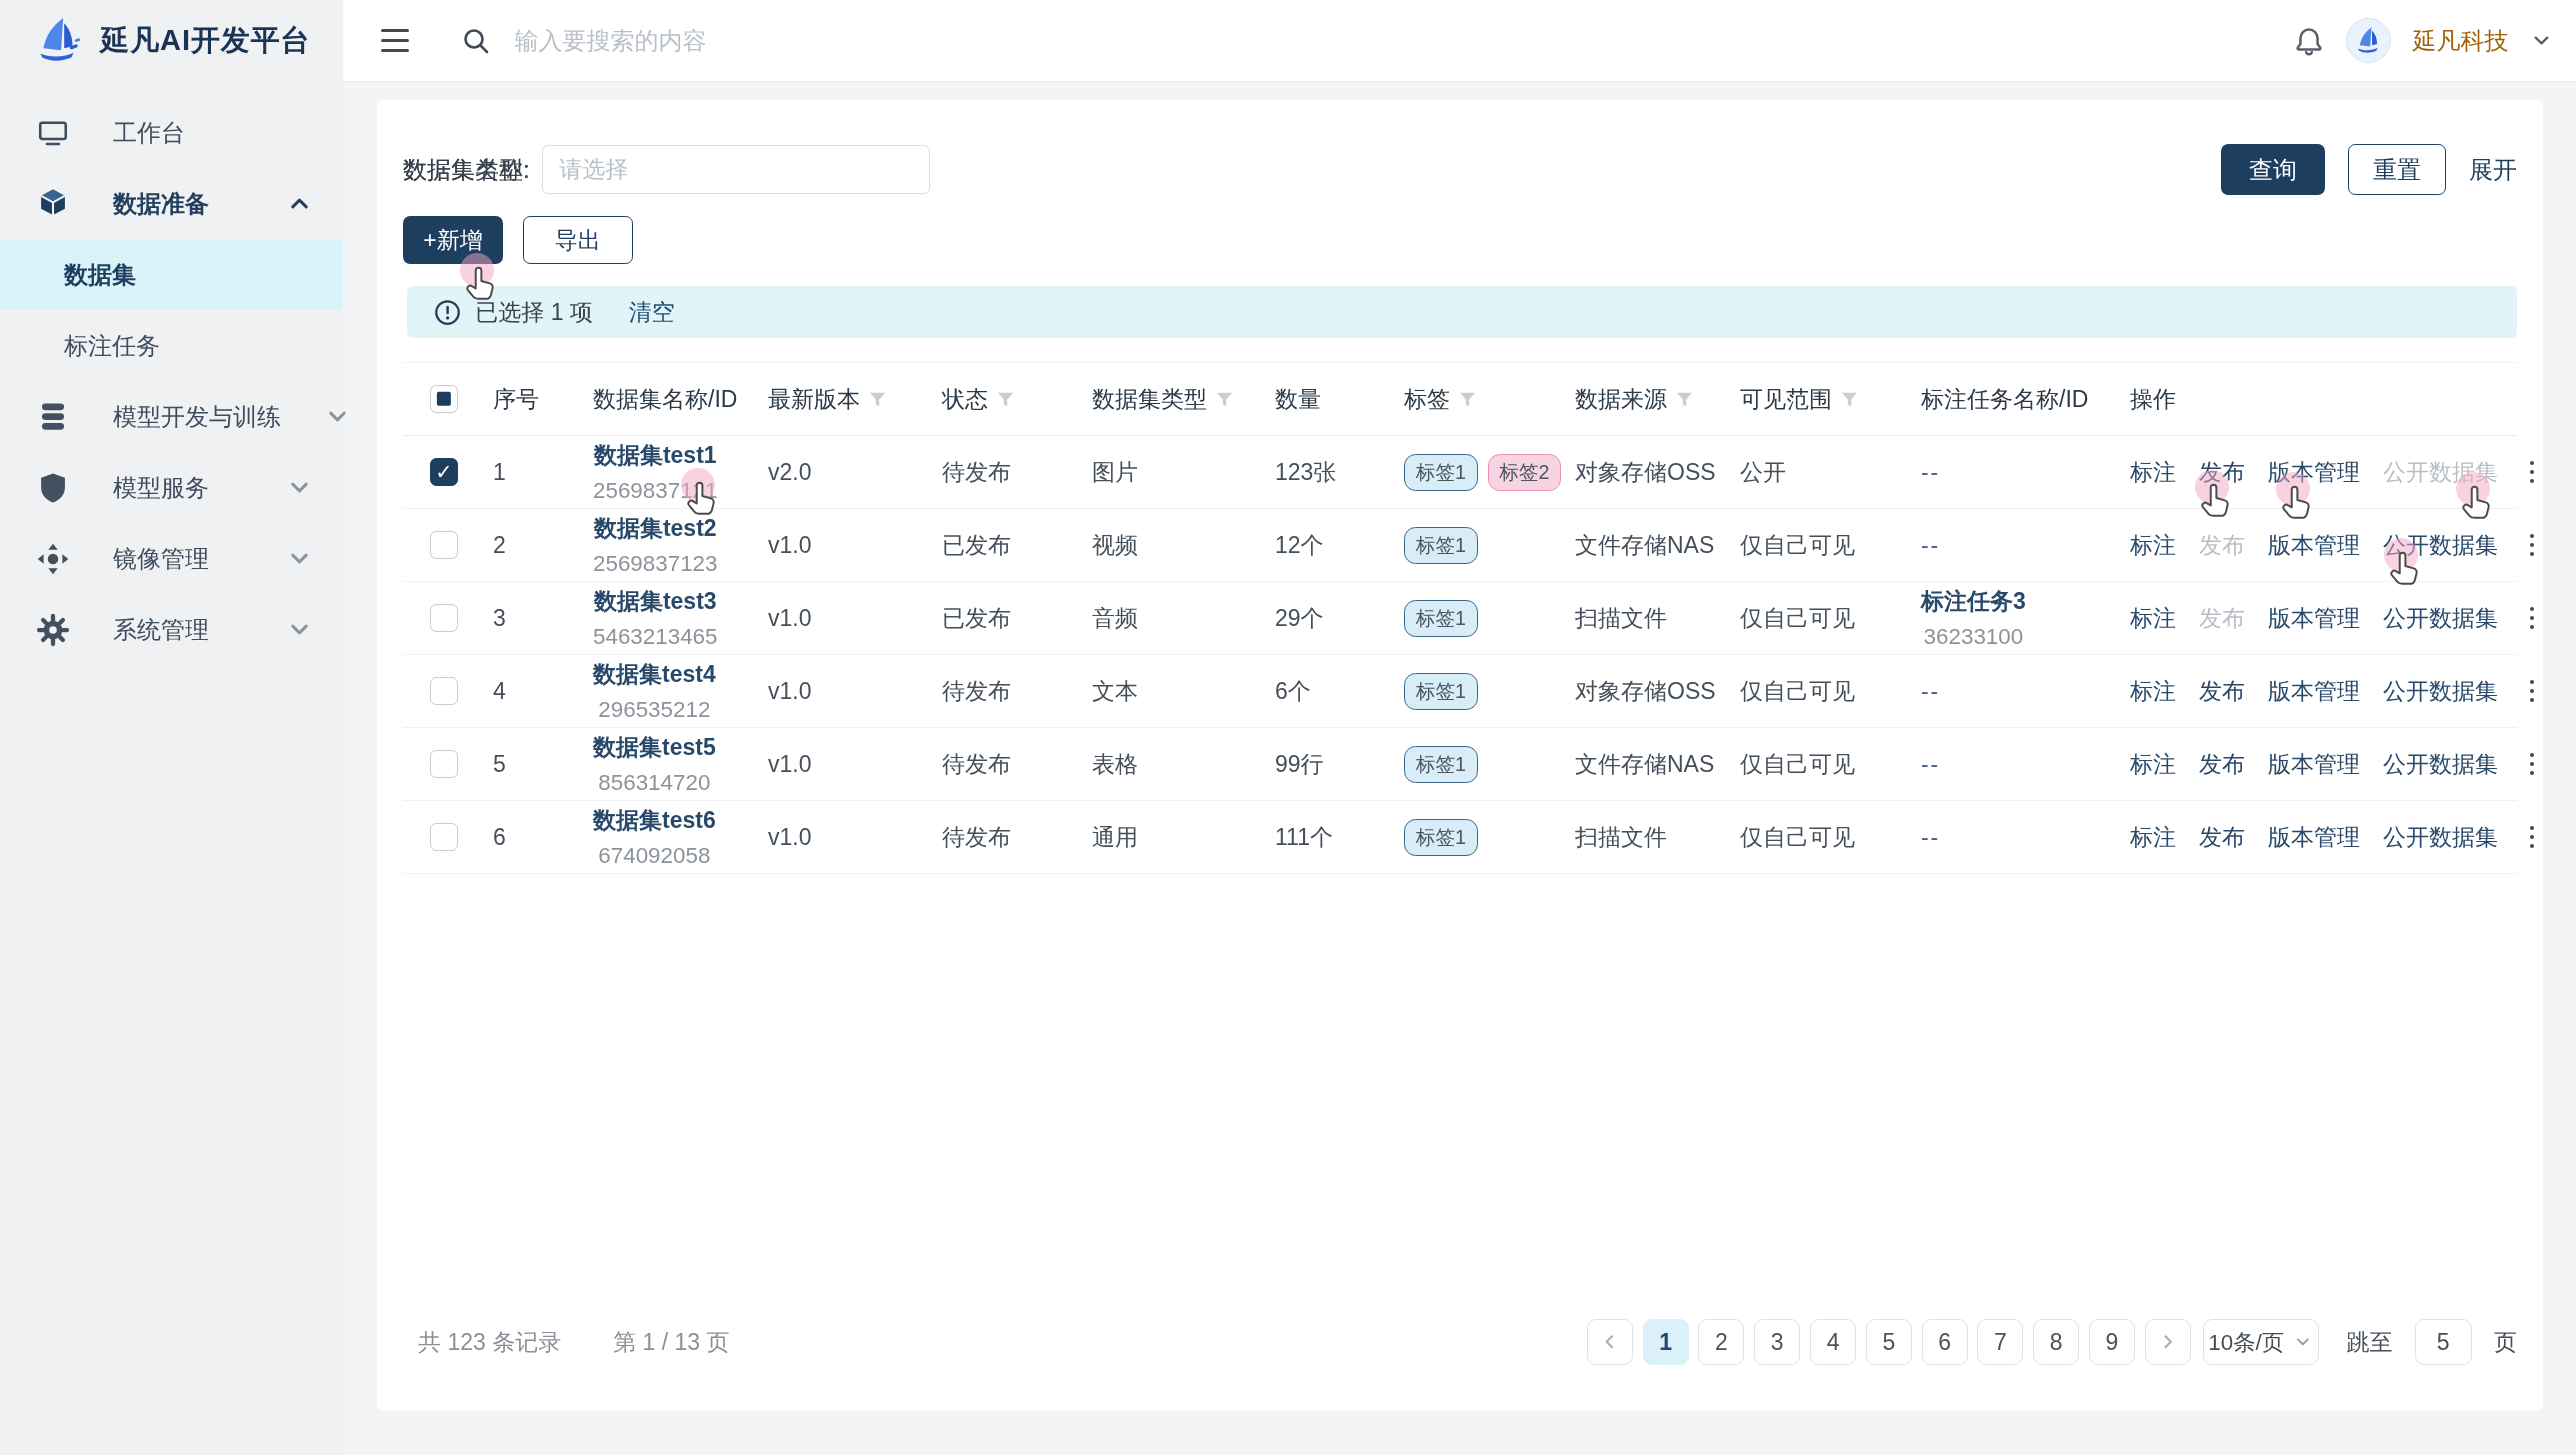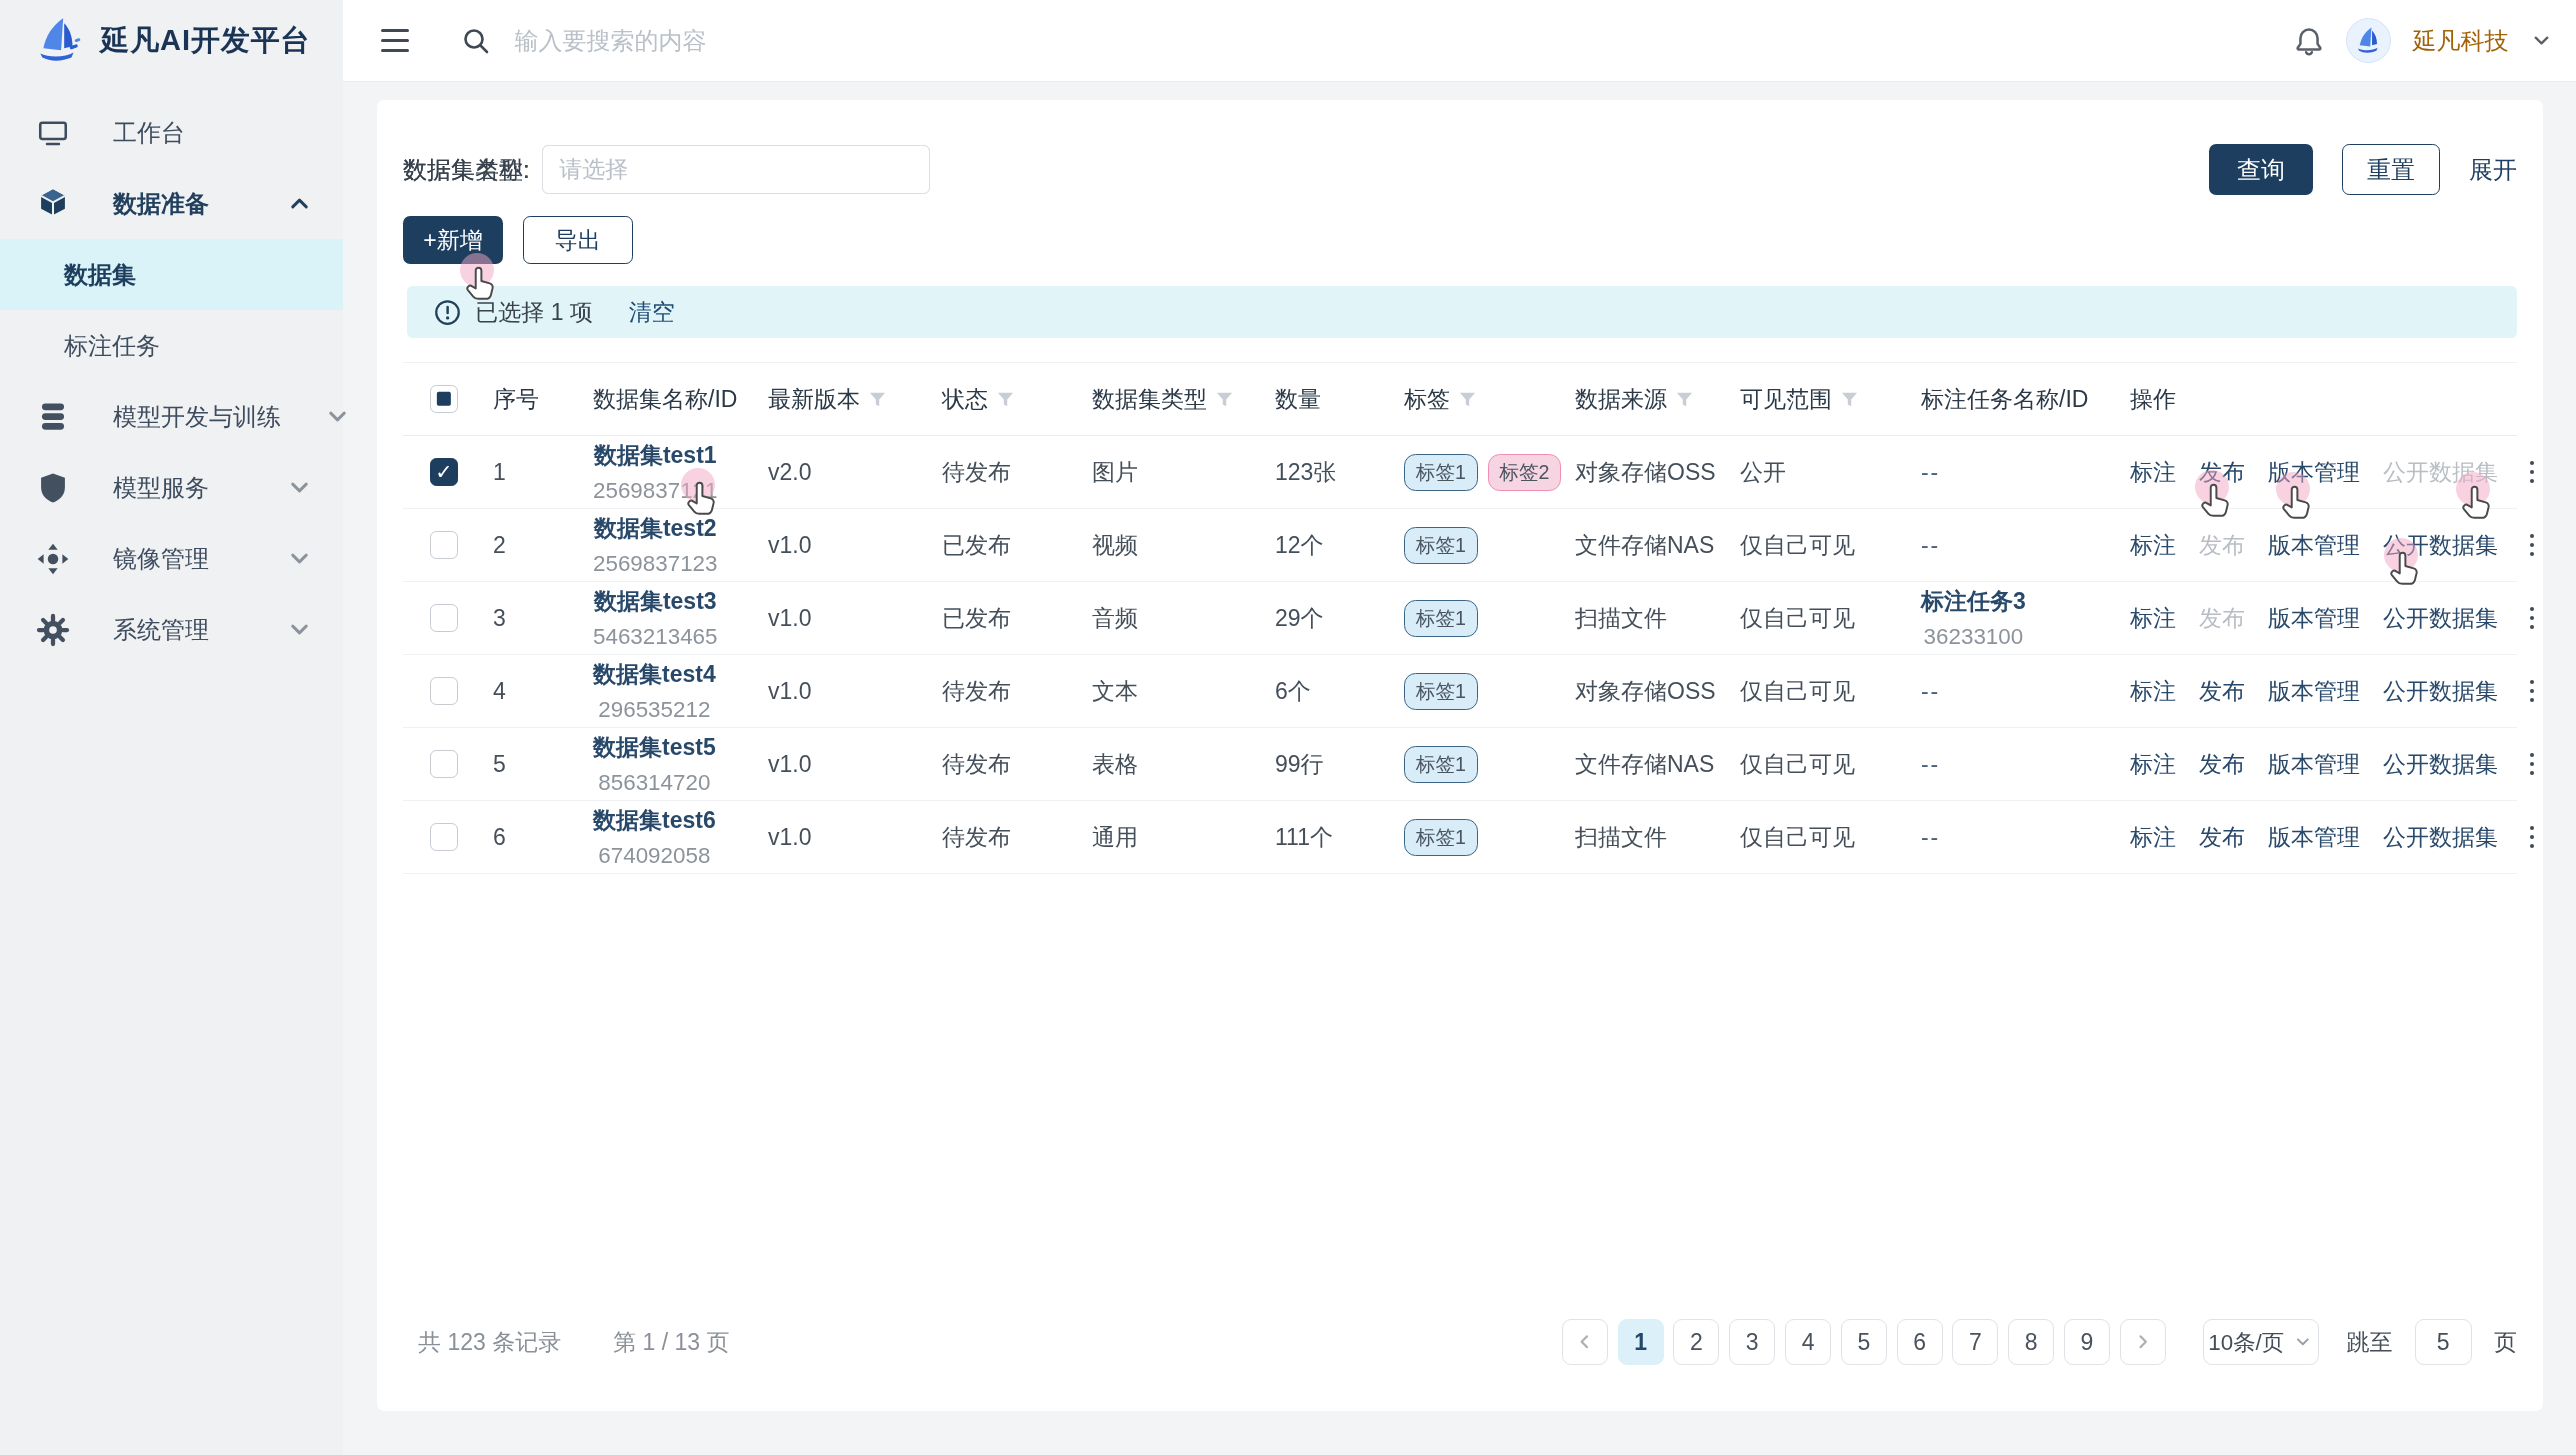--- a/index.html
+++ b/index.html
@@ -39,21 +39,21 @@
 
   
   .main-card{position:absolute;left:377px;top:100px;width:2166px;height:1311px;background:#fff;border-radius:7.2px;z-index:1}
 
   .filter-row{position:absolute;top:44px;left:26px;right:26px;height:51px}
   .f-group{position:absolute;display:flex;align-items:center;height:51px;gap:12.5px}
   .fg1{left:0}.fg2{left:605}.fg3{left:1219}
   .f-label{font-size:24px;color:#38424d;white-space:nowrap}
   .f-input{width:354px;height:47px;border:1.8px solid #dbdee3;border-radius:6.3px;font-size:23px;
            padding:0 16px;color:#333;outline:none;background:#fff}
-  .f-actions{position:absolute;right:0;top:0;display:flex;align-items:center;gap:29px;height:51px}
+  .f-actions{position:absolute;right:0;top:0;display:flex;align-items:center;gap:23px;height:51px}
   .btn-primary{min-width:104px;height:51px;background:#1d3e5e;color:#fff;font-size:24px;
                border:none;border-radius:7.2px;cursor:pointer}
   .btn-outline{min-width:98px;height:51px;background:#fff;color:#1d3e5e;font-size:24px;
                border:1.8px solid #1d3e5e;border-radius:7.2px;cursor:pointer}
   .link-expand{font-size:24px;color:#1d3e5e;cursor:pointer;white-space:nowrap}
 
   .toolbar{position:absolute;top:116px;left:26px;display:flex;gap:19.7px}
   .btn-add{min-width:100px;height:48px;font-size:23px}
   .btn-export{min-width:110px;height:48px;font-size:23px}
 
@@ -101,21 +101,21 @@
   .sum1{margin-left:15px}.sum2{margin-left:52px}
   .pager{margin-left:auto;display:flex;align-items:center;gap:9.8px}
   .pg{min-width:46px;height:46px;border:1.8px solid #dfe2e7;border-radius:9px;display:flex;
       align-items:center;justify-content:center;font-size:23px;color:#4a525c;background:#fff;
       cursor:pointer;box-sizing:border-box}
   .pg.active{background:#dcf0f9;border-color:#dcf0f9;color:#24486b;font-weight:bold}
   .pg.nav{color:#aab1ba}
   .pg.nav svg{width:21.5px;height:21.5px}
   .pg-size{min-width:116px;height:46px;border:1.8px solid #dfe2e7;border-radius:9px;display:flex;
            align-items:center;justify-content:center;gap:9px;font-size:22.4px;color:#454e58;
-           margin-left:27px;cursor:pointer;box-sizing:border-box}
+           margin-left:2px;cursor:pointer;box-sizing:border-box}
   .pg-size svg{width:19.7px;height:19.7px;color:#98a0a8}
   .jump-label{font-size:23px;color:#454e58;margin-left:18px;white-space:nowrap}
   .jump-input{width:57px;height:46px;border:1.8px solid #dfe2e7;border-radius:9px;text-align:center;
               font-size:23px;color:#454e58;margin:0 12.5px;outline:none;box-sizing:border-box}
   .jump-suffix{font-size:23px;color:#454e58}
 
   
   .cursor{position:absolute;z-index:9;pointer-events:none}
   .cursor .hl{position:absolute;left:-6.3px;top:-11.6px;width:34px;height:34px;border-radius:50%;
               background:rgba(242,166,196,.5)}

